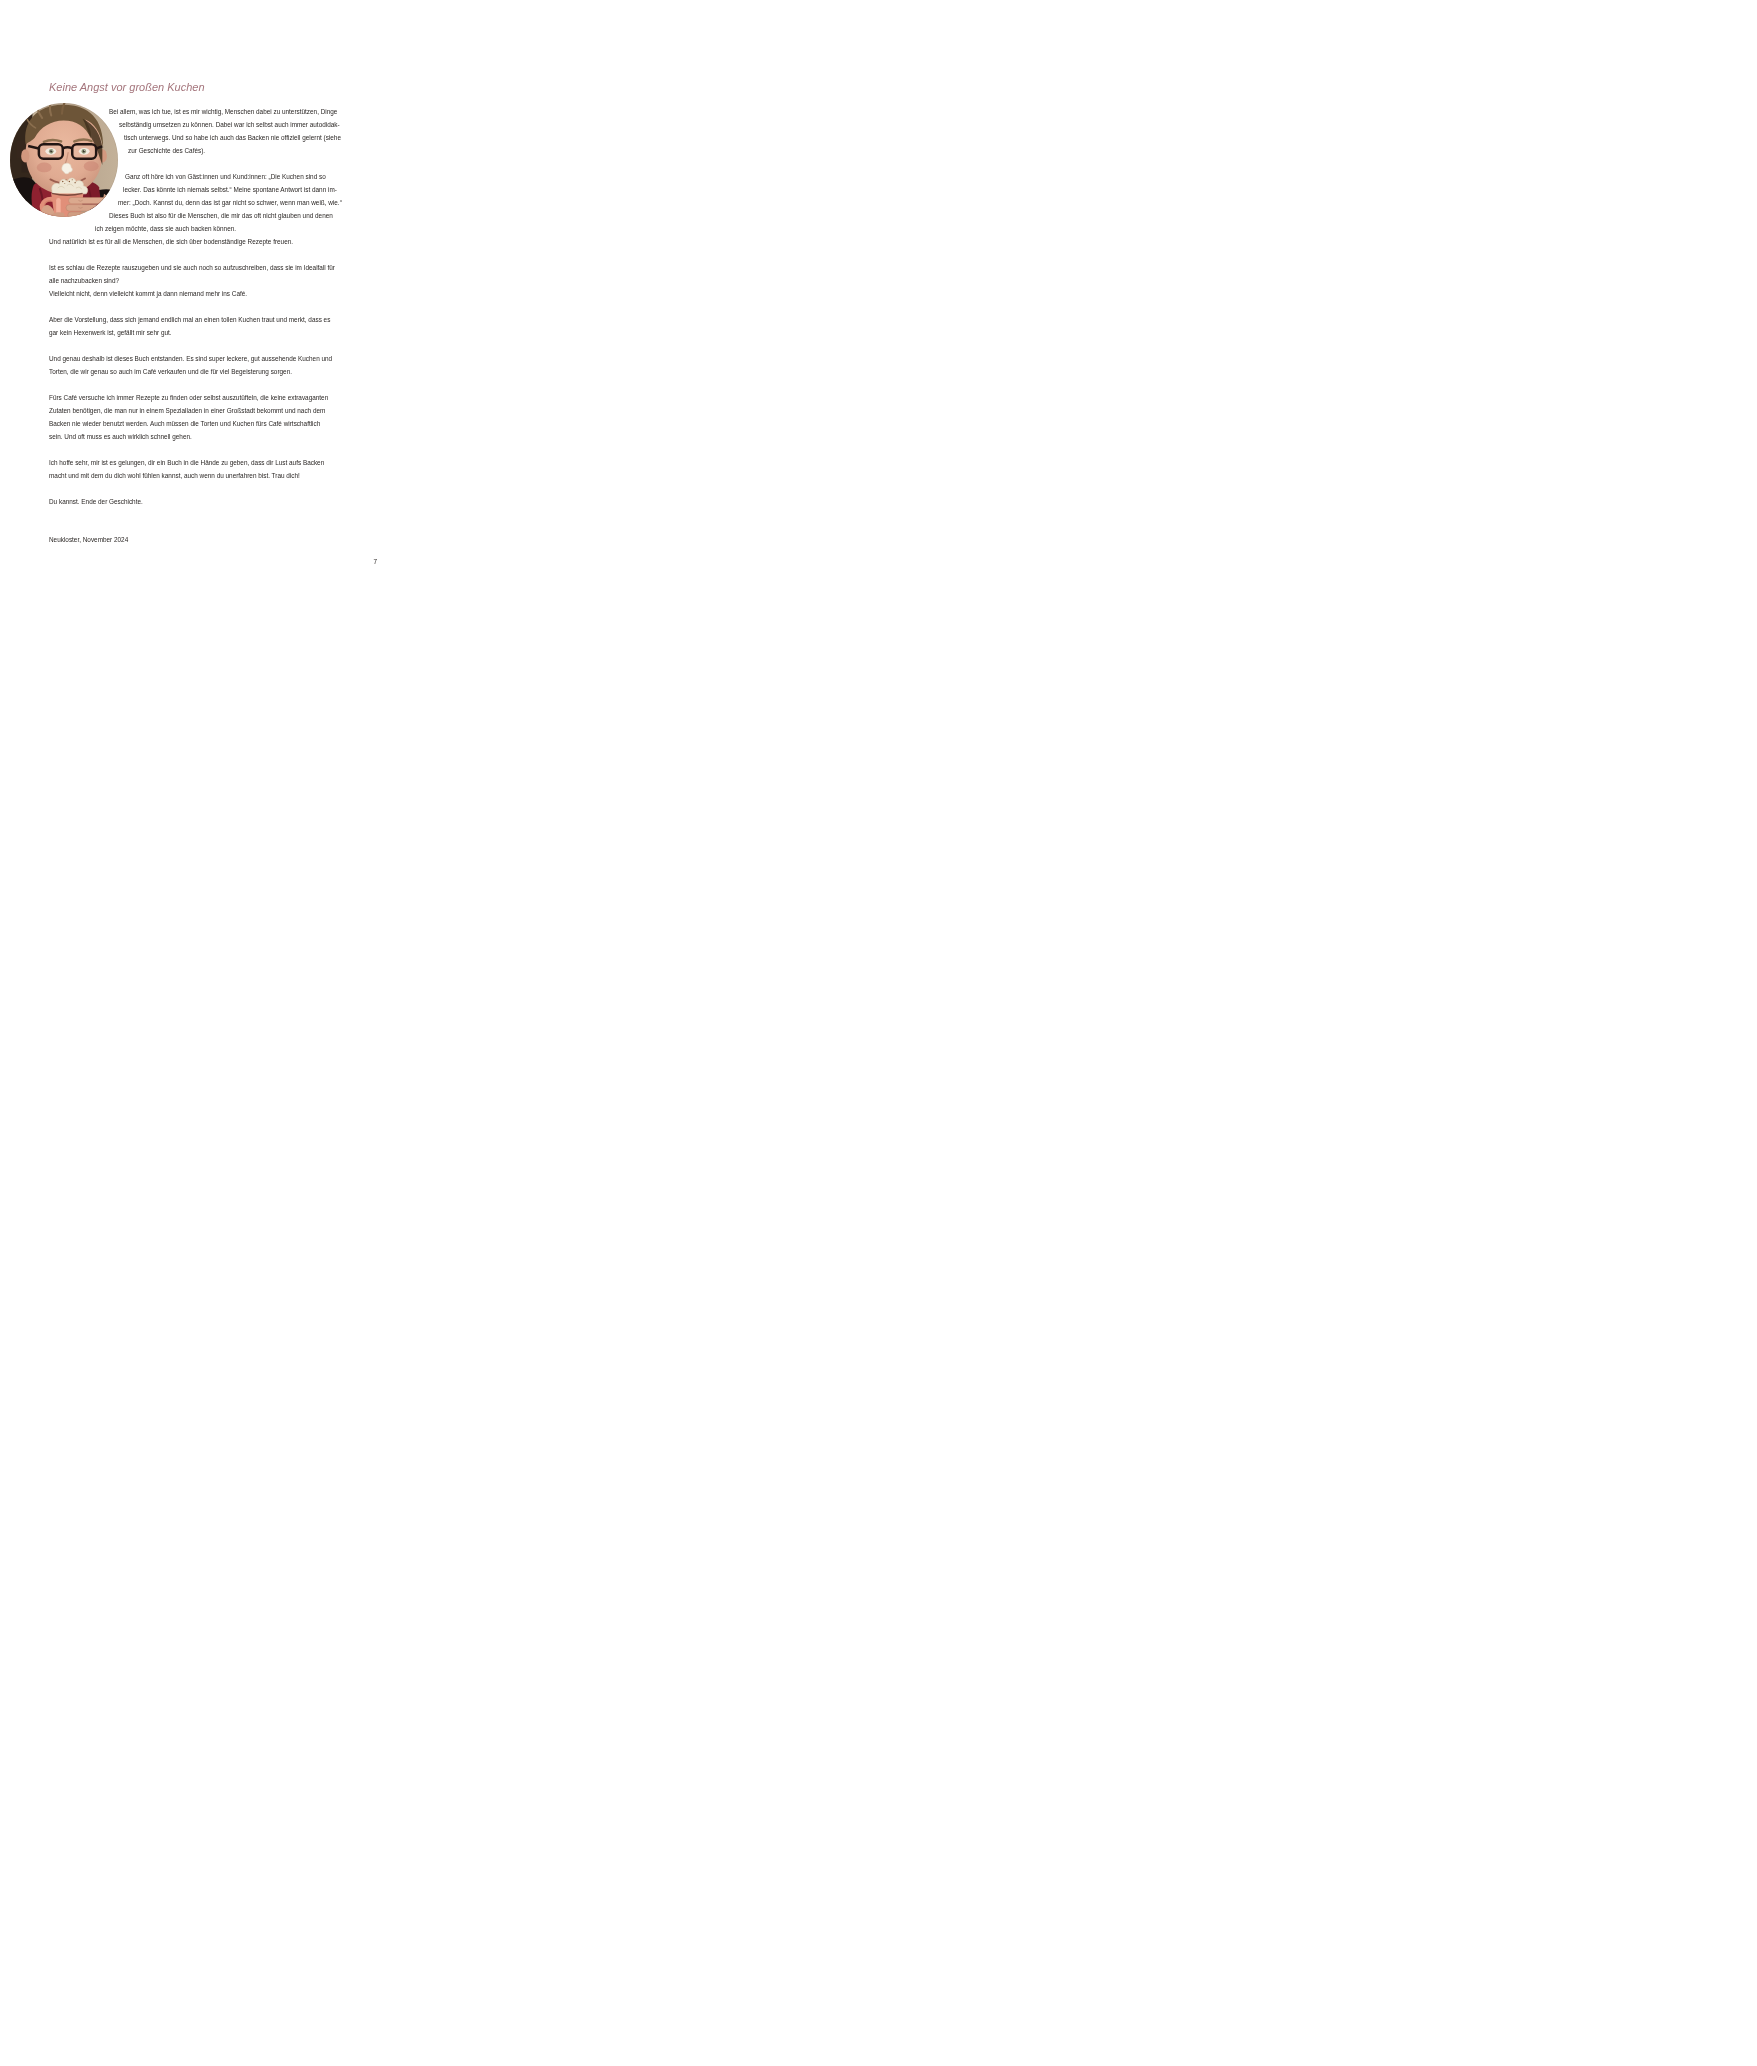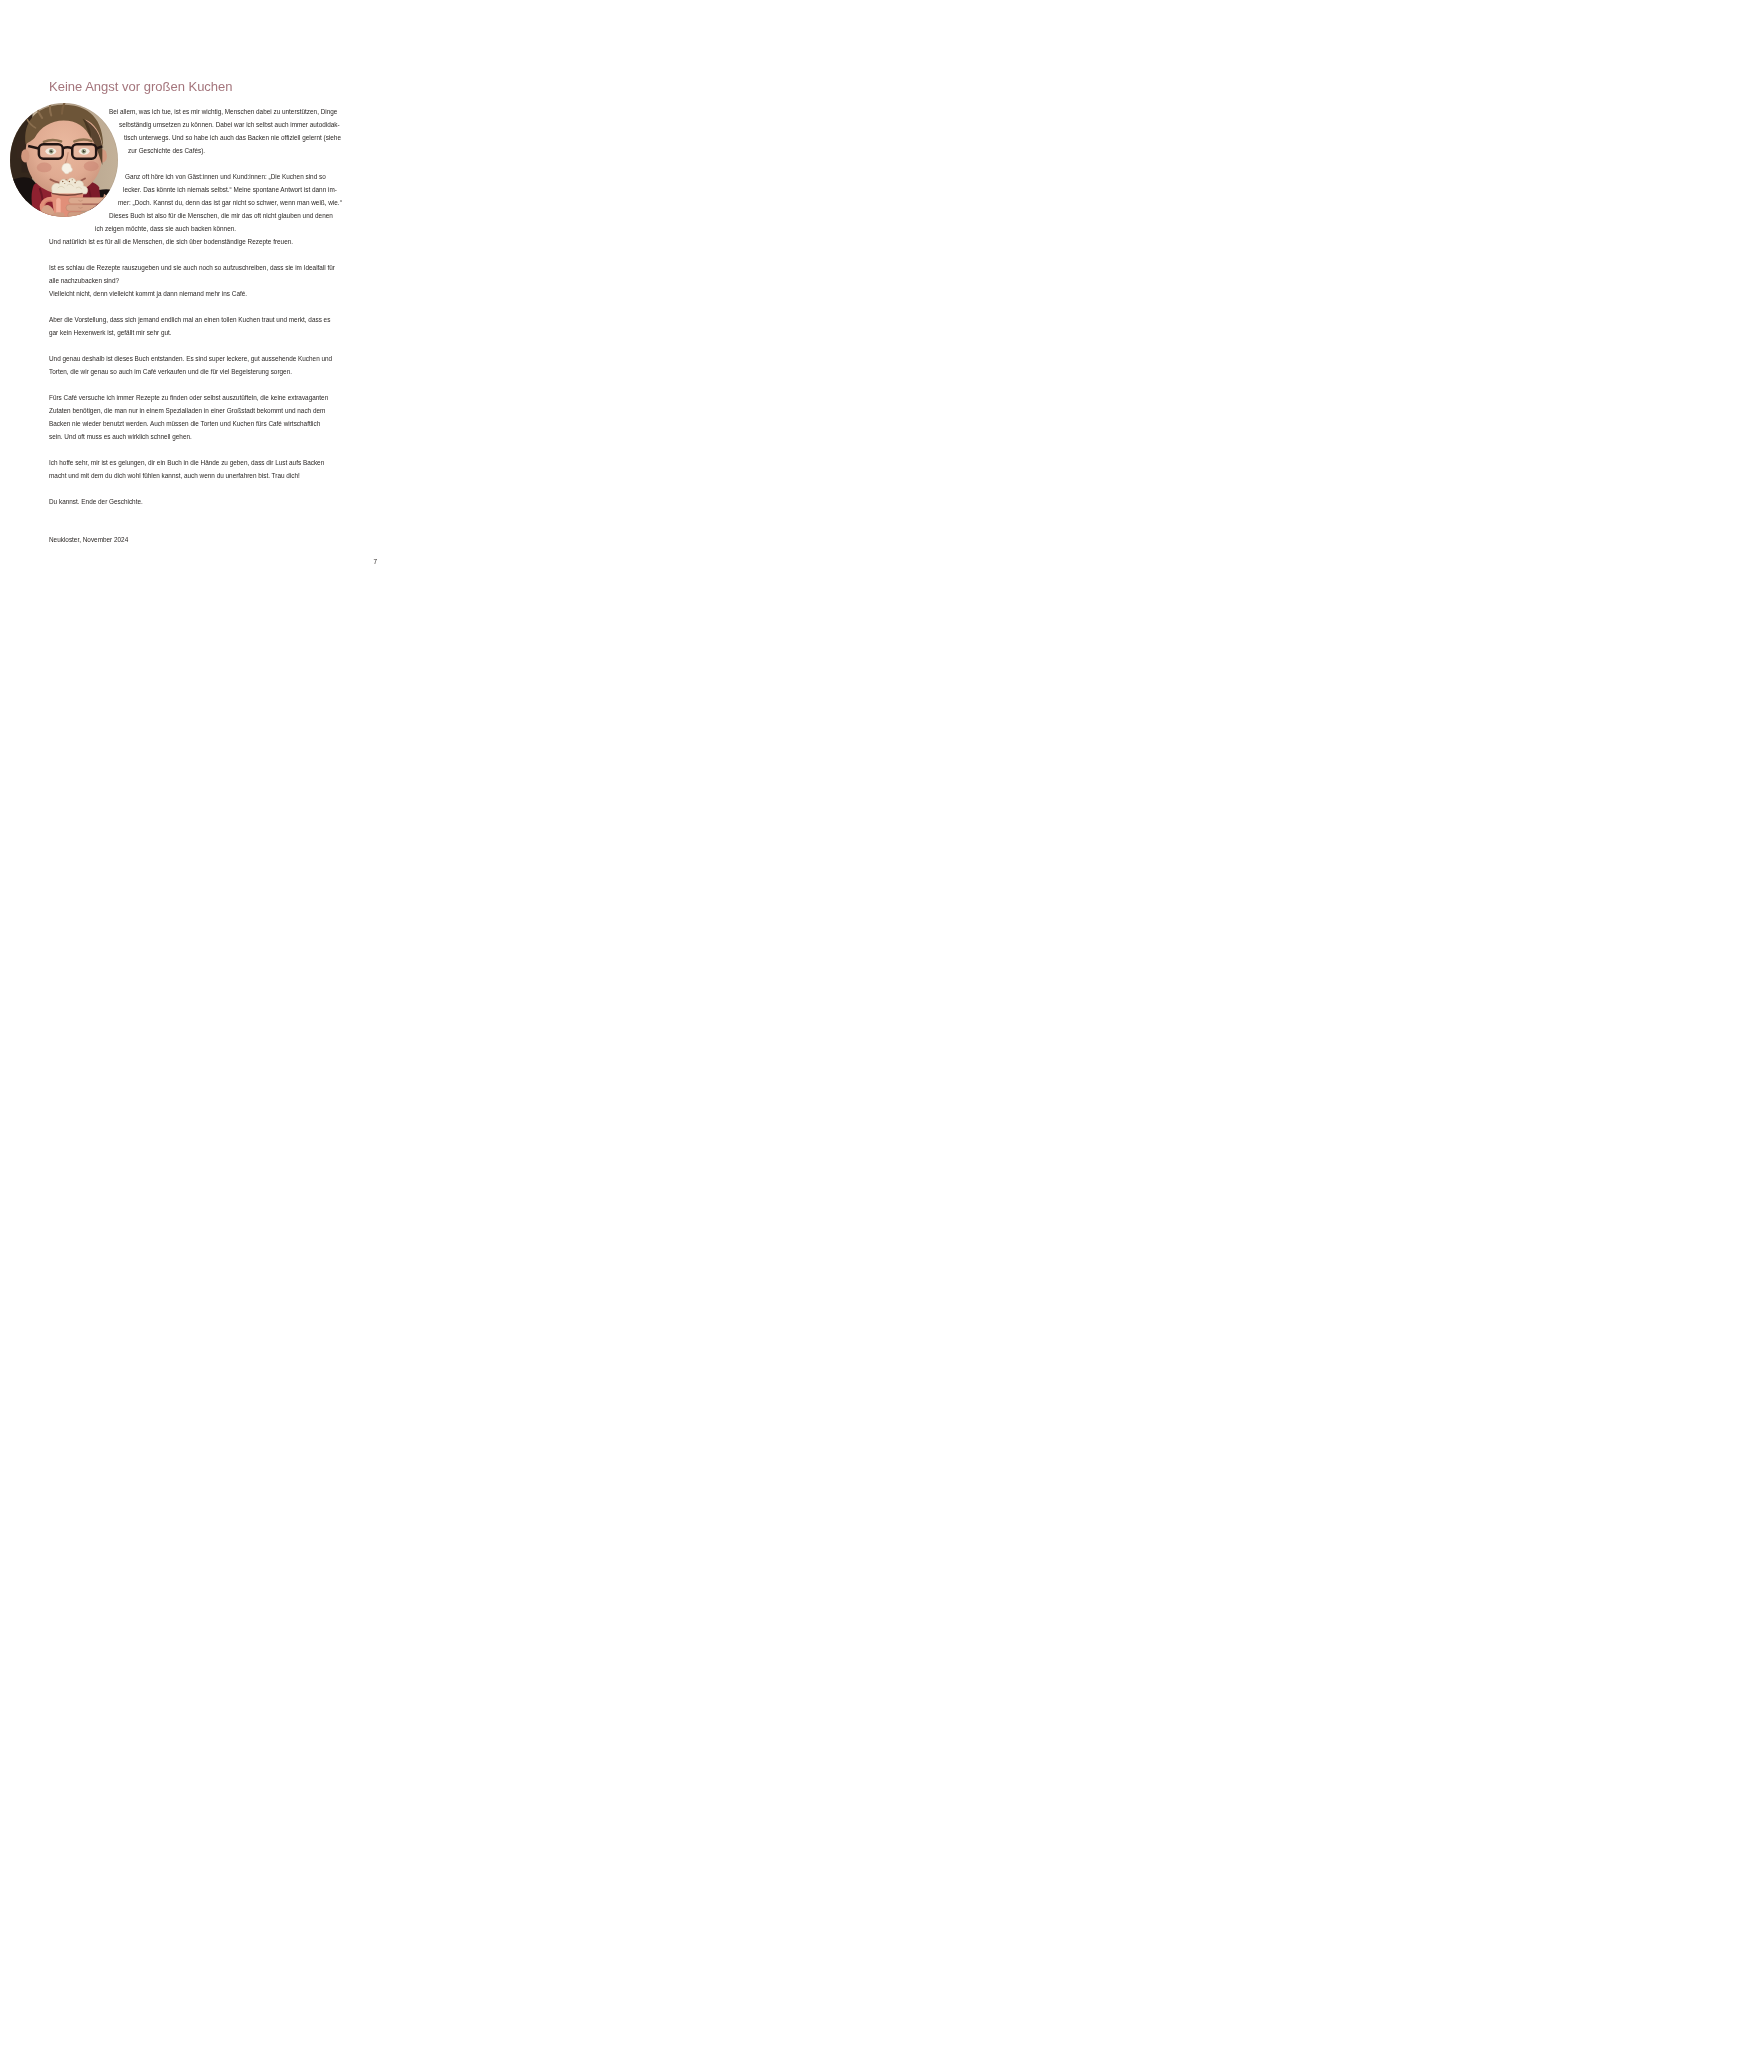--- a/index.html
+++ b/index.html
@@ -13,22 +13,23 @@
     height: 610px;
     background: #ffffff;
     font-family: "Liberation Sans", sans-serif;
     color: #2b2725;
     overflow: hidden;
   }
   .heading {
     position: absolute;
     left: 49px;
     top: 82px;
-    font-size: 13px;
+    font-size: 11px;
     line-height: 10.7px;
+    font-style: italic;
     font-weight: normal;
     color: #a4757c;
     margin: 0;
     white-space: pre;
   }
   .author-photo {
     position: absolute;
     left: 10px;
     top: 103px;
     width: 108px;

